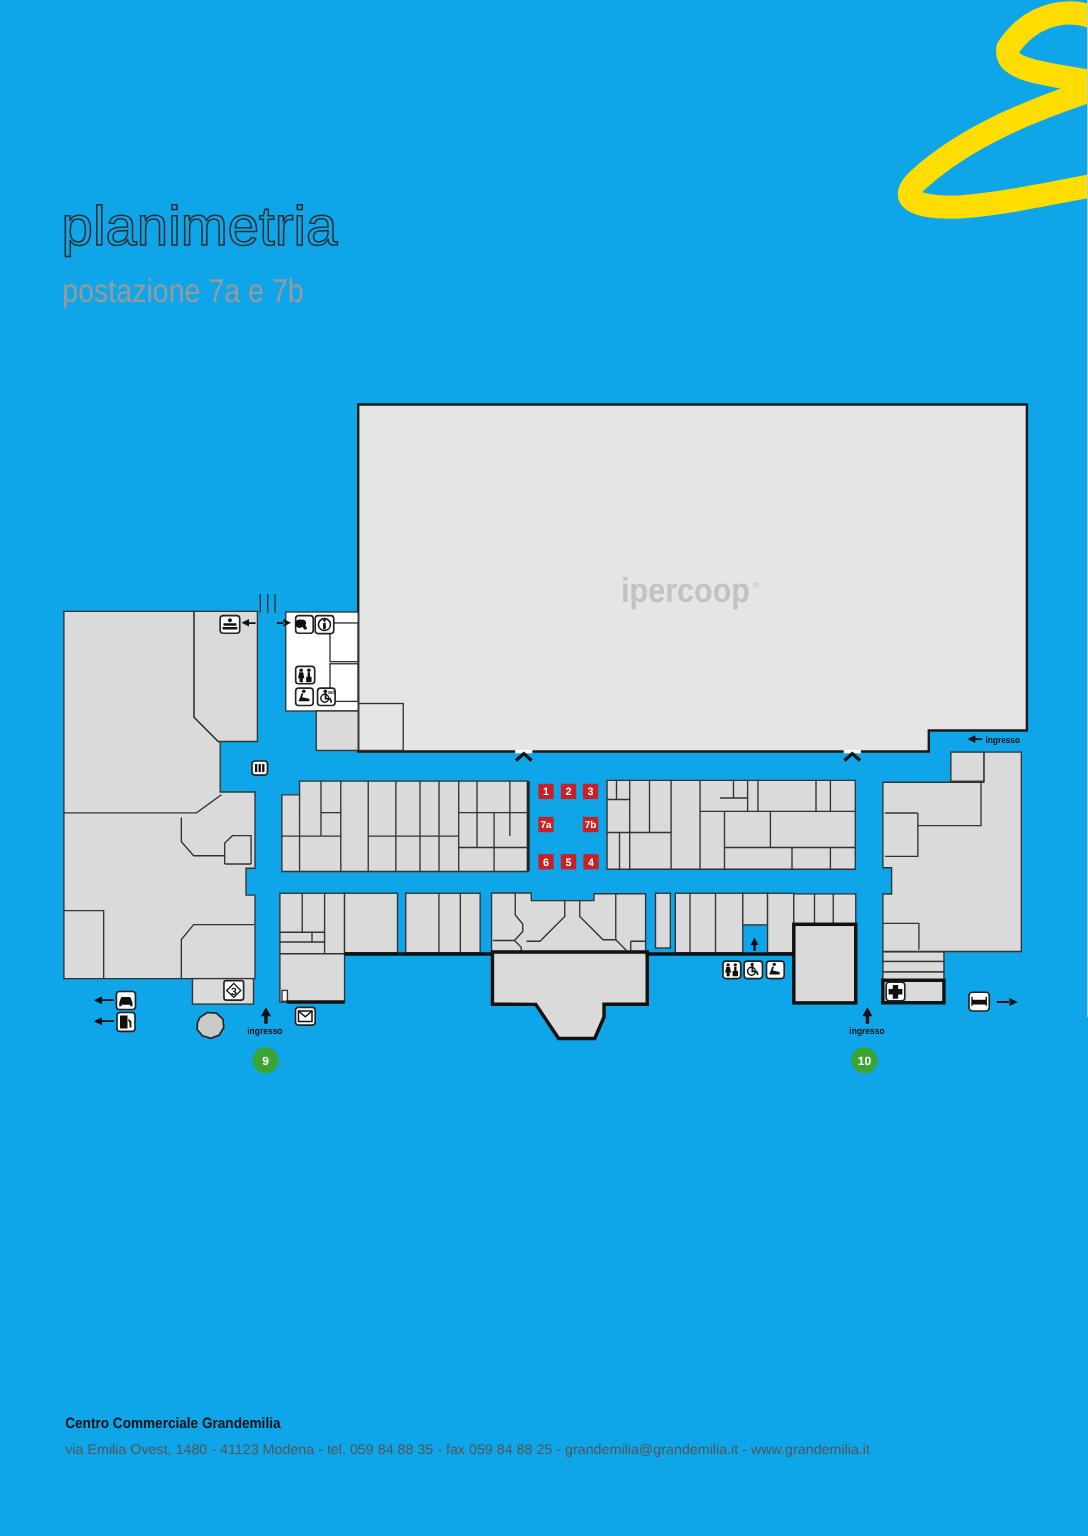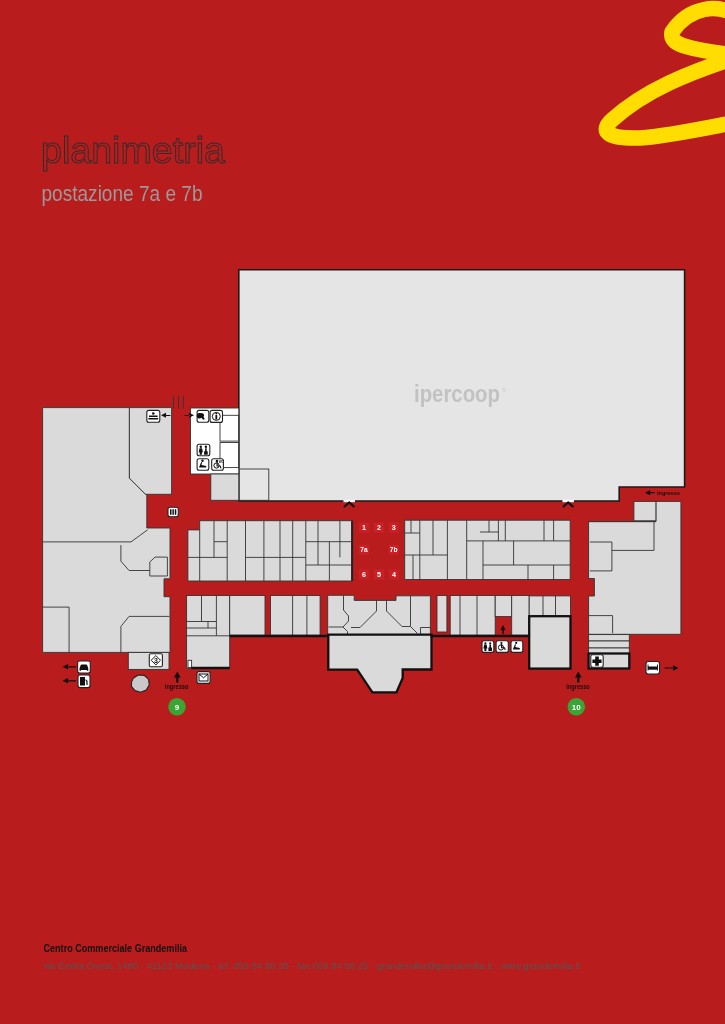--- a/index.html
+++ b/index.html
@@ -1,16 +1,16 @@
 <!DOCTYPE html>
 <html><head>
 <meta charset="utf-8">
 <style>
   html,body{margin:0;padding:0;background:#fff;}
-  #page{position:relative;width:725px;height:1024px;background:#b91c1c;overflow:hidden;
+  #page{position:relative;width:725px;height:1024px;background:#0ea5e9;overflow:hidden;
         font-family:"Liberation Sans",sans-serif;}
   svg{display:block;}
 </style>
 </head>
 <body>
 <div id="page">
 <svg width="725" height="1024" viewBox="0 0 725 1024">
 <defs>
 <style>
   .shop{fill:#dadada;stroke:#333;stroke-width:0.9;}

